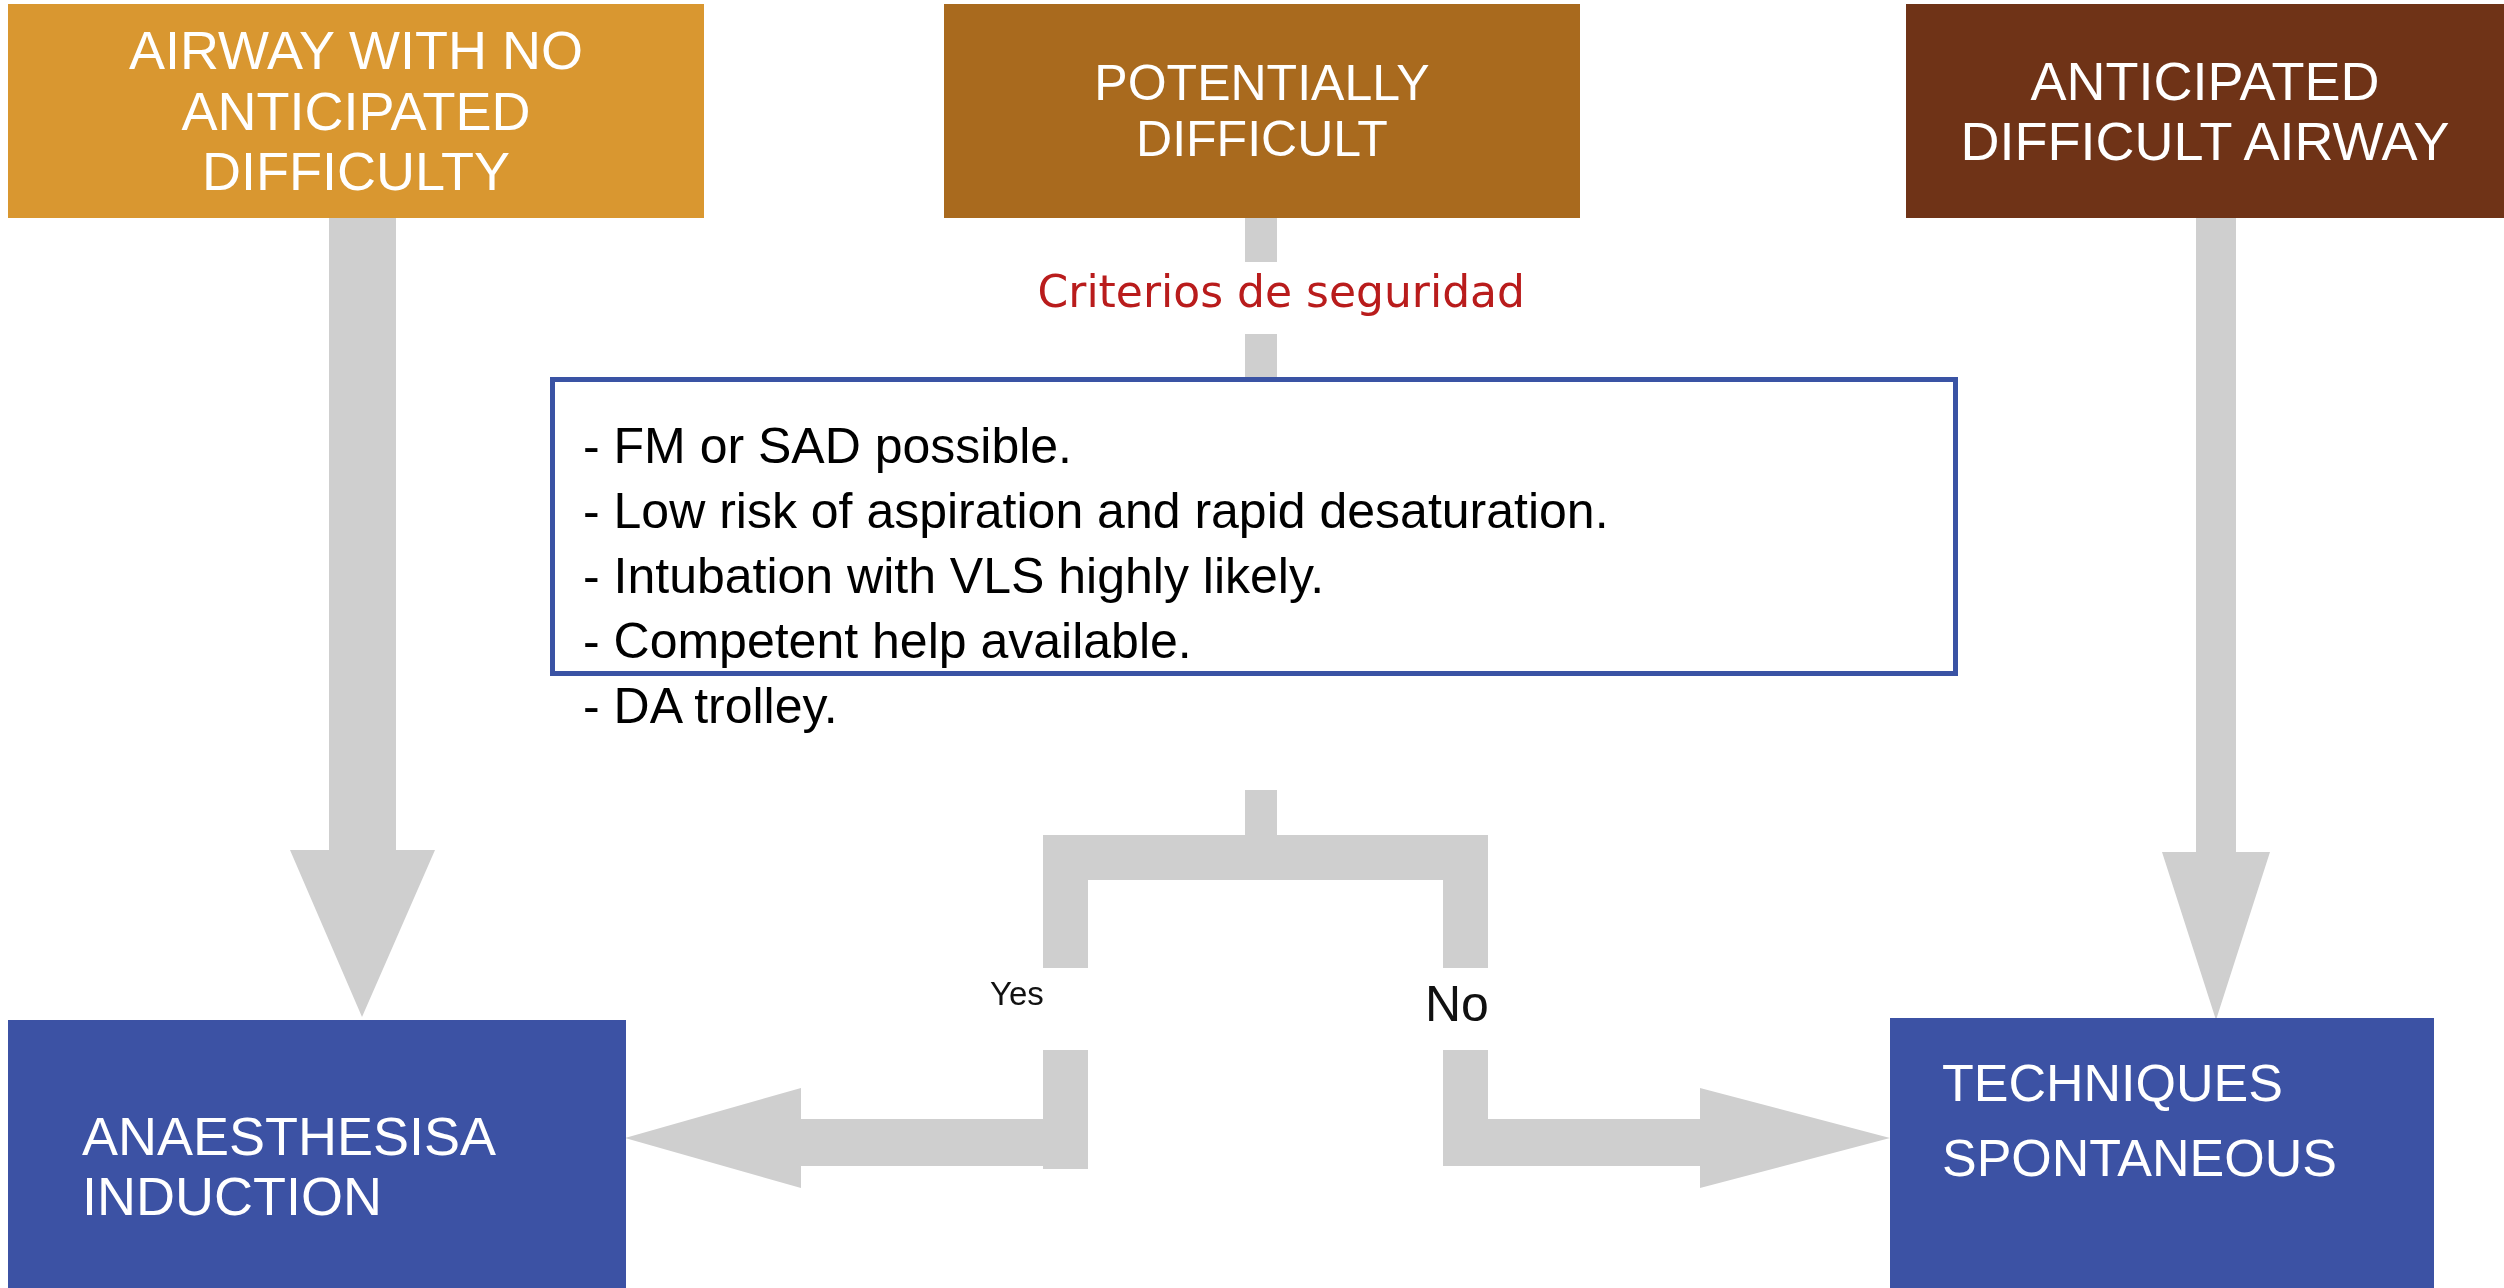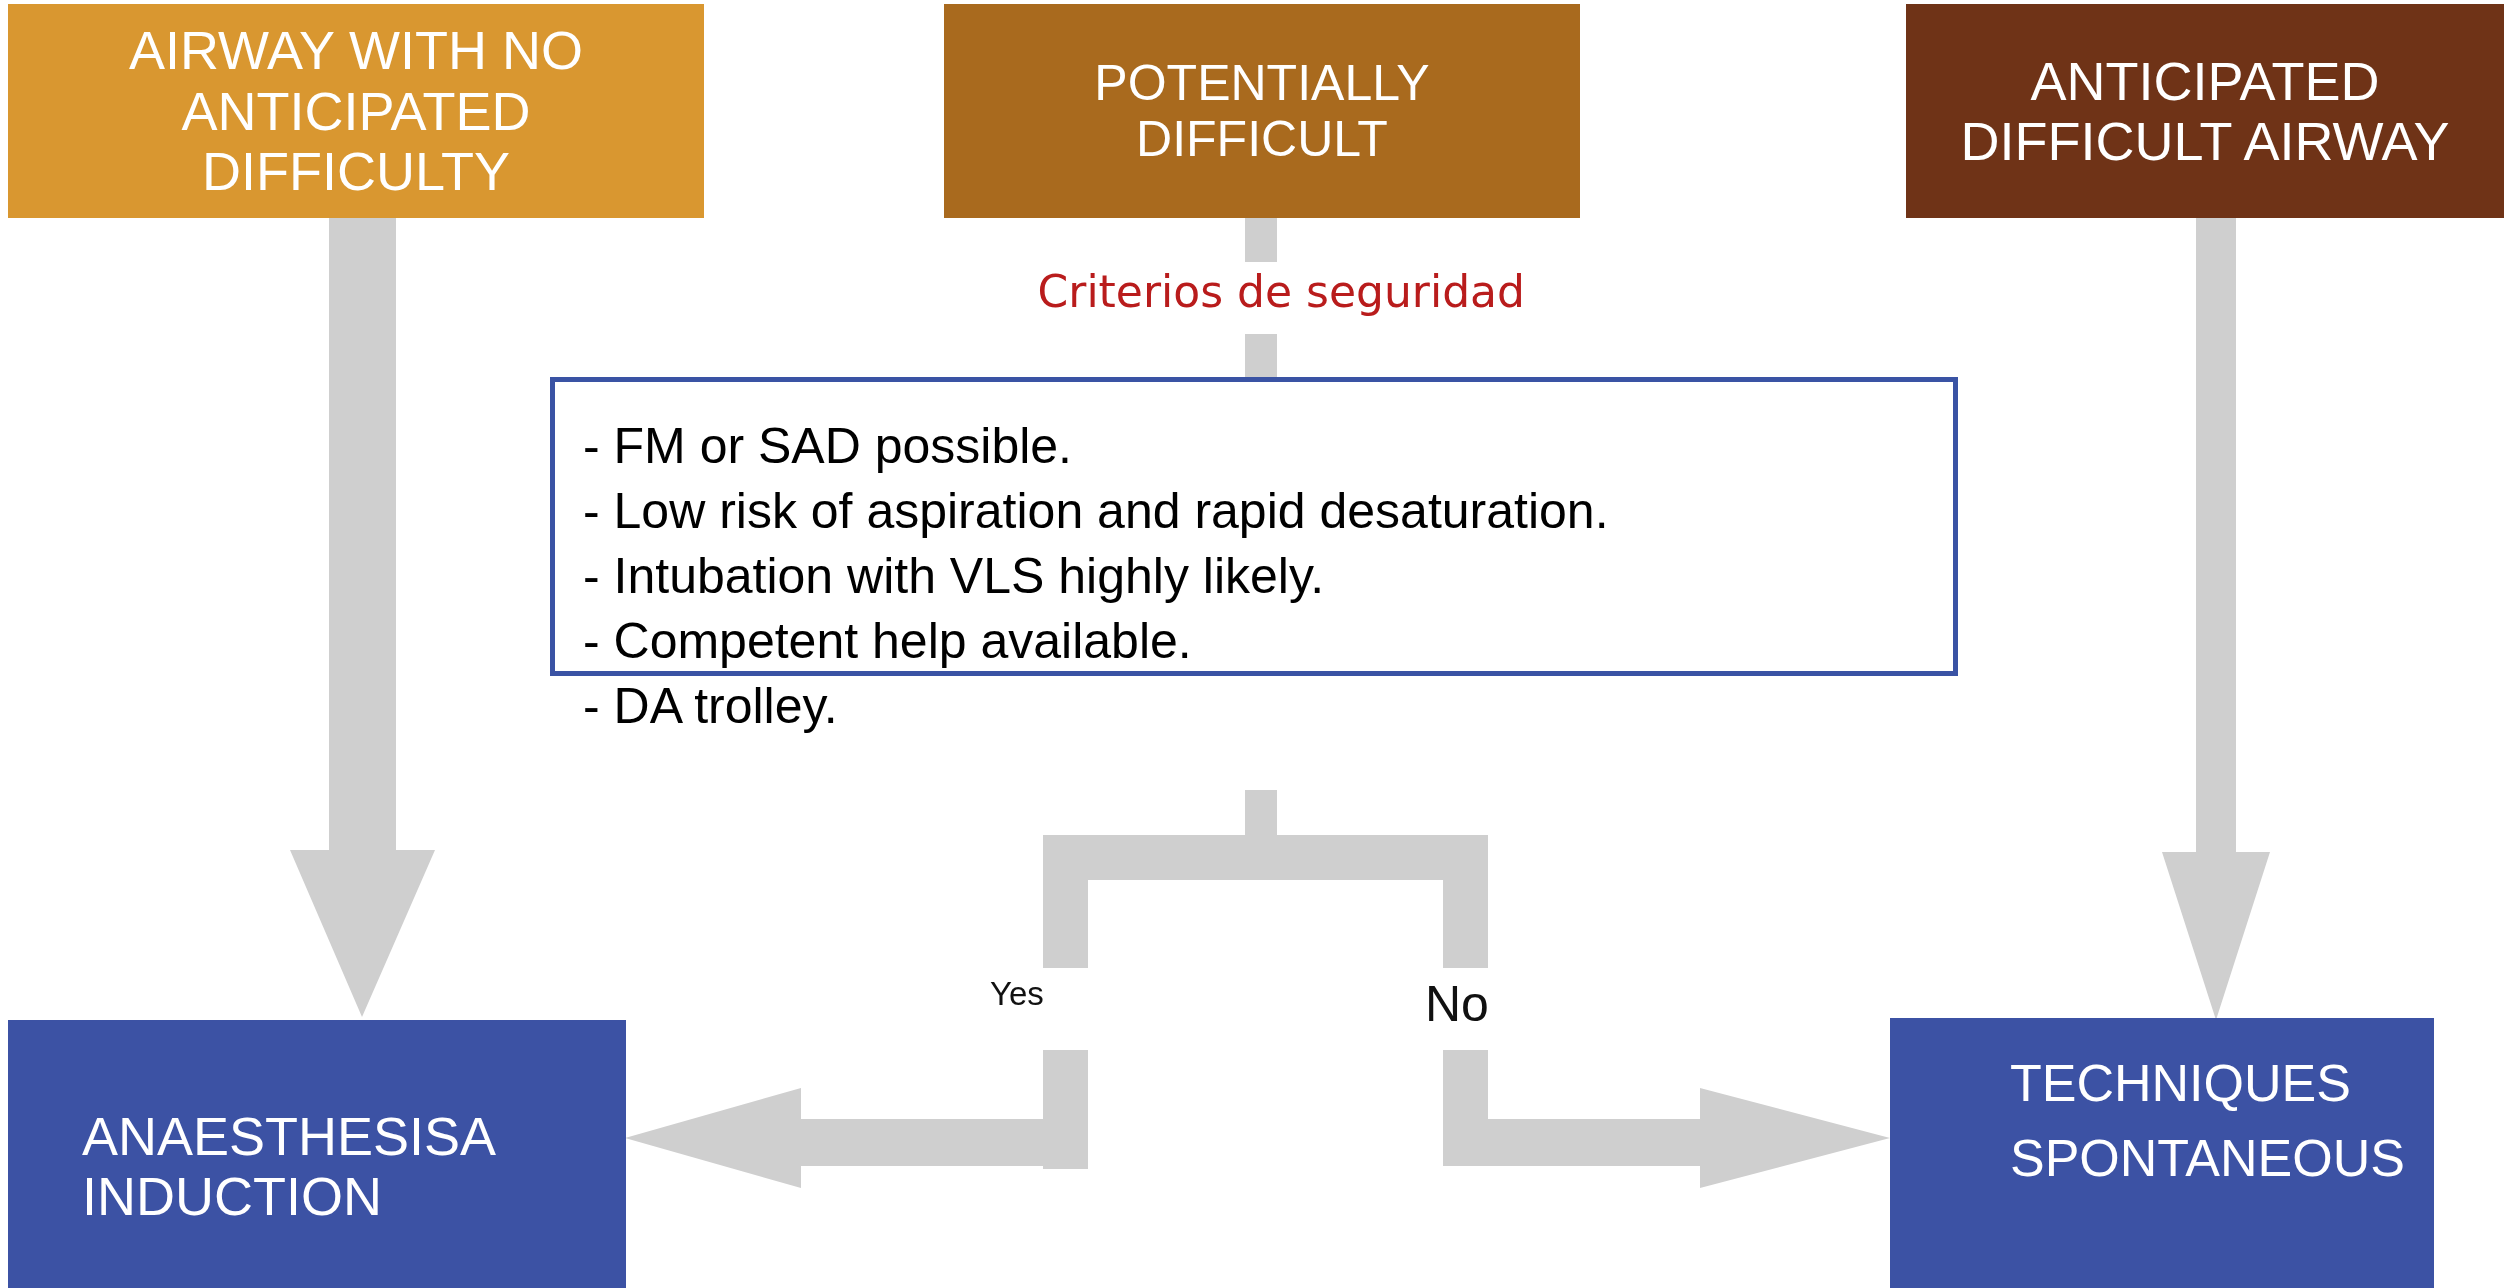--- a/index.html
+++ b/index.html
@@ -58,21 +58,21 @@
     font-size: 54px;
     padding: 0 16px 0 74px;
     justify-content: center;
     padding-top: 24px;
   }
   #box-techniques-spontaneous {
     left: 1890px; top: 1018px; width: 544px; height: 270px;
     background: #3C52A4;
     text-align: left;
     font-size: 52px;
-    padding: 28px 0 0 120px;
+    padding: 28px 0 0 52px;
     justify-content: flex-start;
     line-height: 1.45;
   }
   
   #box-criteria {
     position: absolute;
     left: 550px; top: 377px; width: 1408px; height: 299px;
     box-sizing: border-box;
     border: 5px solid #3A53A4;
     background: #ffffff;

